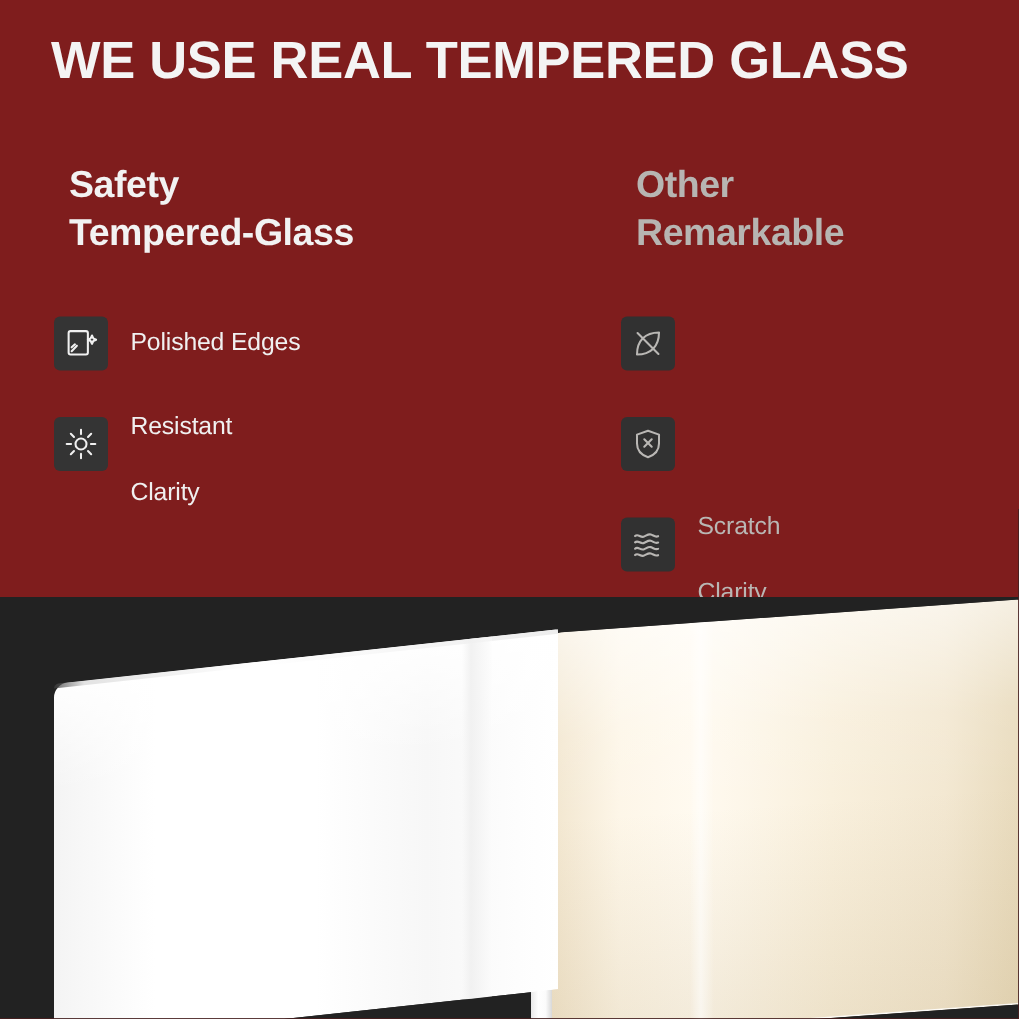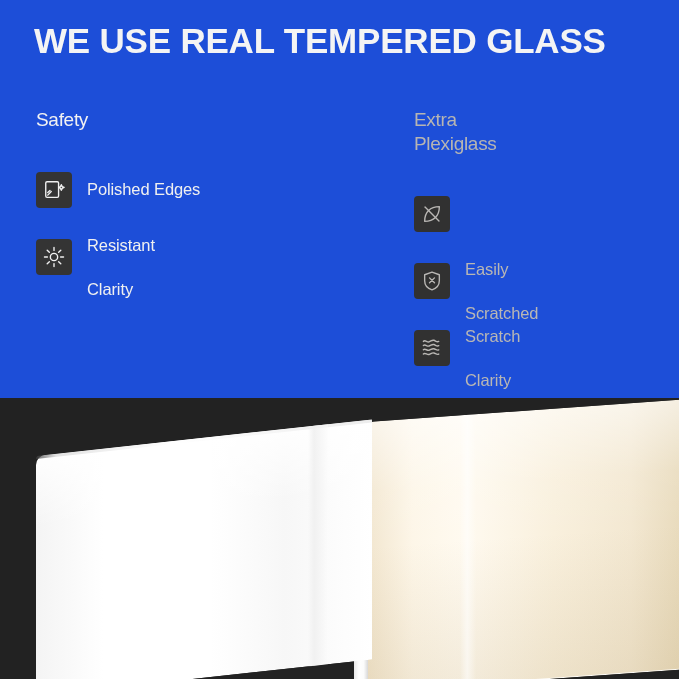--- a/index.html
+++ b/index.html
@@ -5,21 +5,21 @@
   * { margin:0; padding:0; box-sizing:border-box; }
   html, body {
     width:679px; height:679px;
     background:#222222;
     font-family:"Liberation Sans", sans-serif;
     overflow:hidden;
   }
   #root {
     position:relative;
     width:679px; height:679px;
-    background:#1d4ed8;
+    background:#7f1d1d;
     overflow:hidden;
   }
 
   
   .title {
     position:absolute;
     left:34px; top:22px;
     width:620px;
     font-size:35px;
     font-weight:bold;
@@ -28,24 +28,25 @@
     line-height:1.1;
     white-space:nowrap;
   }
 
   
   .col { position:absolute; top:108px; }
   .col-left  { left:36px;  width:350px; }
   .col-right { left:414px; width:265px; }
 
   .col-head {
-    font-size:19px;
-    font-weight:400;
+    font-size:25px;
+    font-weight:700;
     line-height:1.26;
     letter-spacing:-0.3px;
+    margin-left:10px;
   }
   .col-left .col-head  { color:#f2f2f2; }
   .col-right .col-head { color:#b7b5b2; }
 
   .features { margin-top:36px; }
 
   .feature {
     display:flex;
     align-items:center;
     gap:15px;
@@ -179,20 +180,21 @@
 </head>
 <body>
 
 <div id="root">
 
   <div class="title">WE USE REAL TEMPERED GLASS</div>
 
   <div class="col col-left">
     <div class="col-head">
       <div>Safety</div>
+      <div>Tempered-Glass</div>
     </div>
 
     <div class="features">
 
       <div class="feature">
         <span class="icon-tile">
           <svg width="22" height="22" viewBox="0 0 24 24" fill="none" stroke-width="1.5" stroke-linecap="round" stroke-linejoin="round">
             <rect x="3" y="3" width="14" height="17" rx="1.4"></rect>
             <path d="M5.2 17.6 L9 13.6"></path>
             <path d="M5.2 14.8 L7.6 12.6"></path>
@@ -216,45 +218,41 @@
           <span>Clarity</span>
         </span>
       </div>
 
 
     </div>
   </div>
 
   <div class="col col-right">
     <div class="col-head">
-      <div>Extra</div>
-      <div>Plexiglass</div>
+      <div>Other</div>
+      <div>Remarkable</div>
     </div>
 
     <div class="features">
 
       <div class="feature">
         <span class="icon-tile">
           <svg width="22" height="22" viewBox="0 0 24 24" fill="none" stroke-width="1.5" stroke-linecap="round" stroke-linejoin="round">
             <path d="M4 20 C4 10 10 4 20 4 C20 14 14 20 4 20 Z"></path>
             <path d="M4.4 4.4 L19.6 19.6"></path>
           </svg>
         </span>
       </div>
 
       <div class="feature">
         <span class="icon-tile">
           <svg width="22" height="22" viewBox="0 0 24 24" fill="none" stroke-width="1.5" stroke-linecap="round" stroke-linejoin="round">
             <path d="M12 2.4 20 5.2v6.4c0 5-3.4 8.4-8 10-4.6-1.6-8-5-8-10V5.2z"></path>
             <path d="M9.3 8.6 14.7 14M14.7 8.6 9.3 14"></path>
           </svg>
-        </span>
-        <span class="feature-label">
-          <span>Easily</span><br>
-          <span>Scratched</span>
         </span>
       </div>
 
       <div class="feature">
         <span class="icon-tile">
           <svg width="23" height="23" viewBox="0 0 24 24" fill="none" stroke-width="1.5" stroke-linecap="round">
             <path d="M2.5 5.6c2-1.9 3.6 1.2 5.9 0.5 2.2-0.7 2.9-2.1 5-1.6 1.9 0.5 3.1 2.2 5.1 1.2"></path>
             <path d="M2.5 10c2-1.9 3.6 1.2 5.9 0.5 2.2-0.7 2.9-2.1 5-1.6 1.9 0.5 3.1 2.2 5.1 1.2"></path>
             <path d="M2.5 14.4c2-1.9 3.6 1.2 5.9 0.5 2.2-0.7 2.9-2.1 5-1.6 1.9 0.5 3.1 2.2 5.1 1.2"></path>
             <path d="M2.5 18.8c2-1.9 3.6 1.2 5.9 0.5 2.2-0.7 2.9-2.1 5-1.6 1.9 0.5 3.1 2.2 5.1 1.2"></path>

